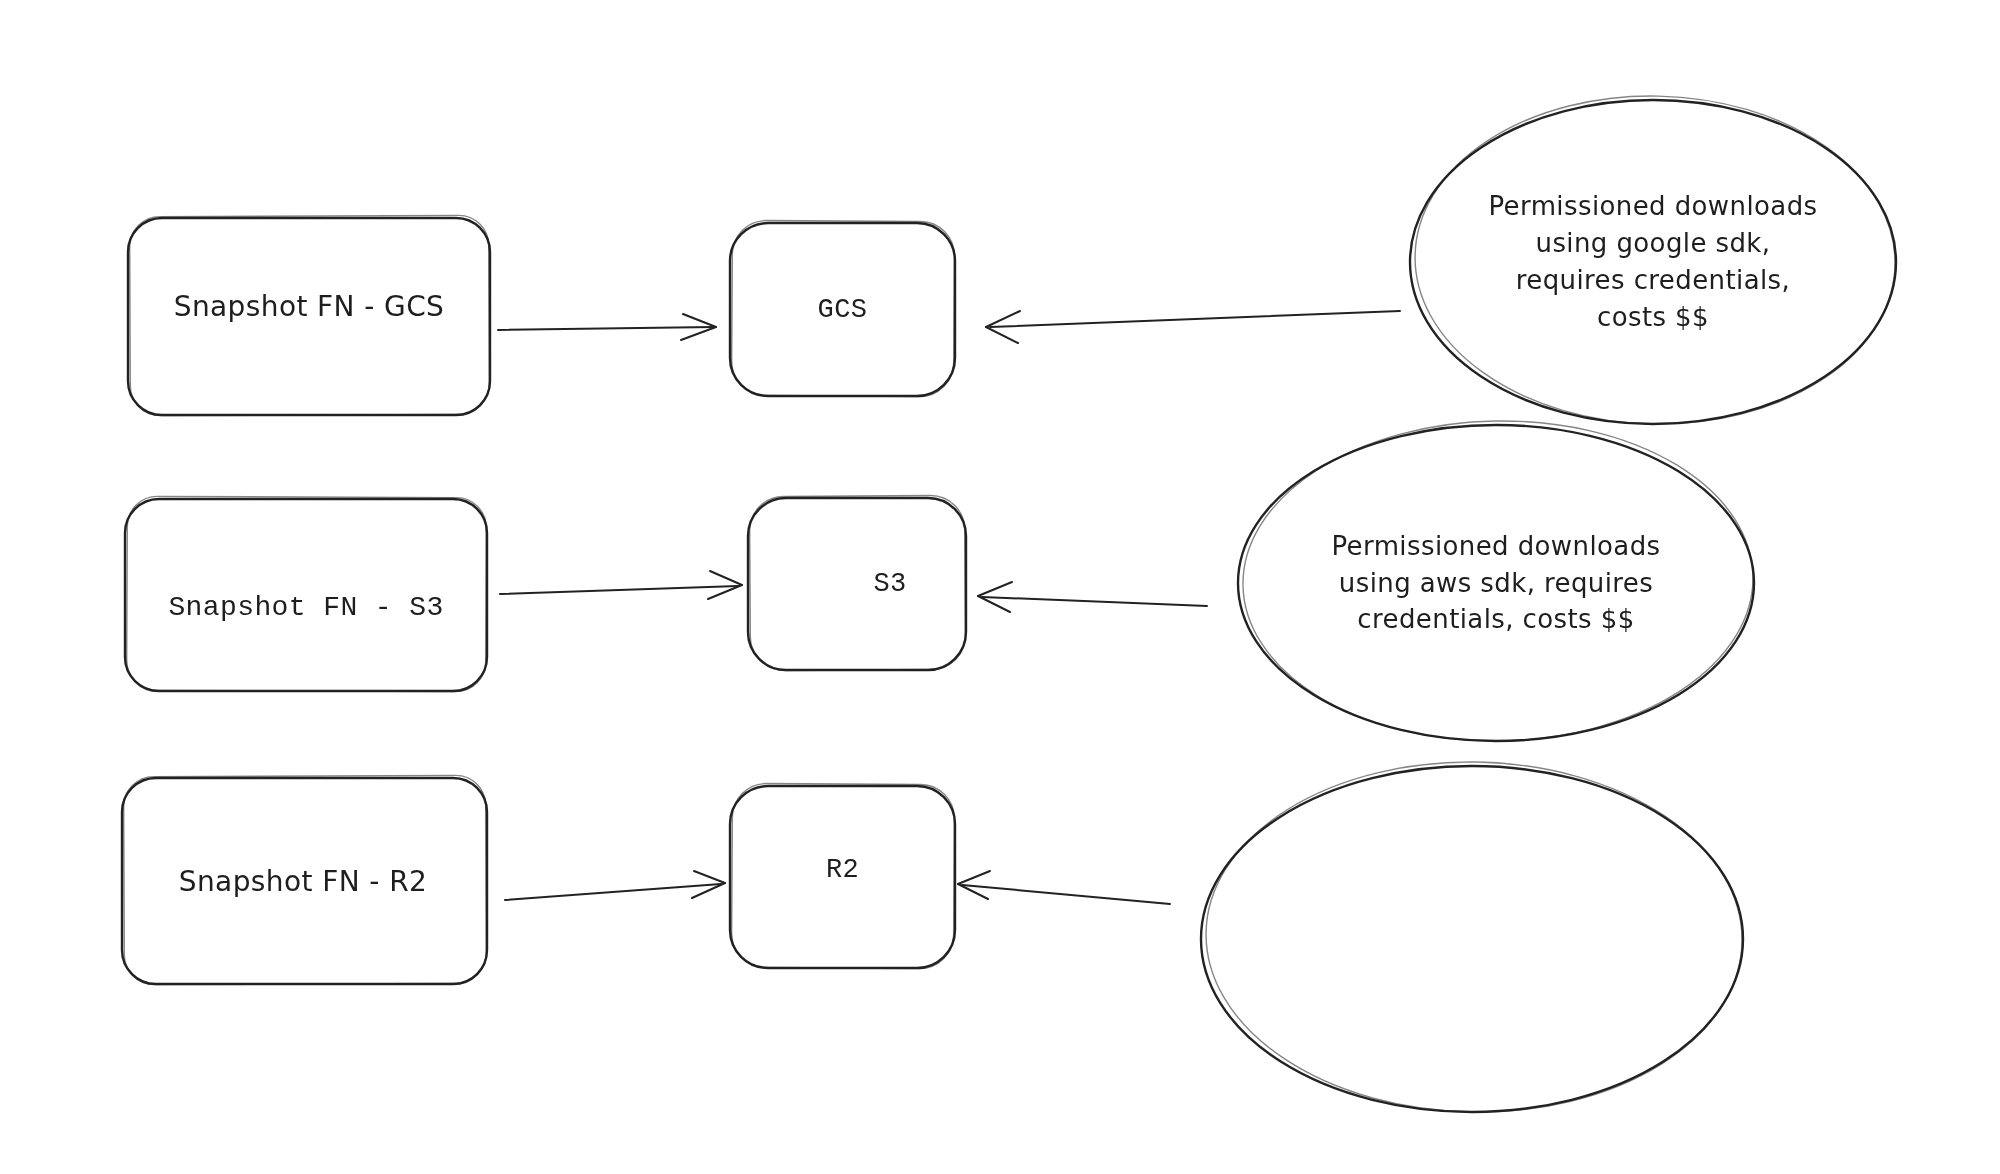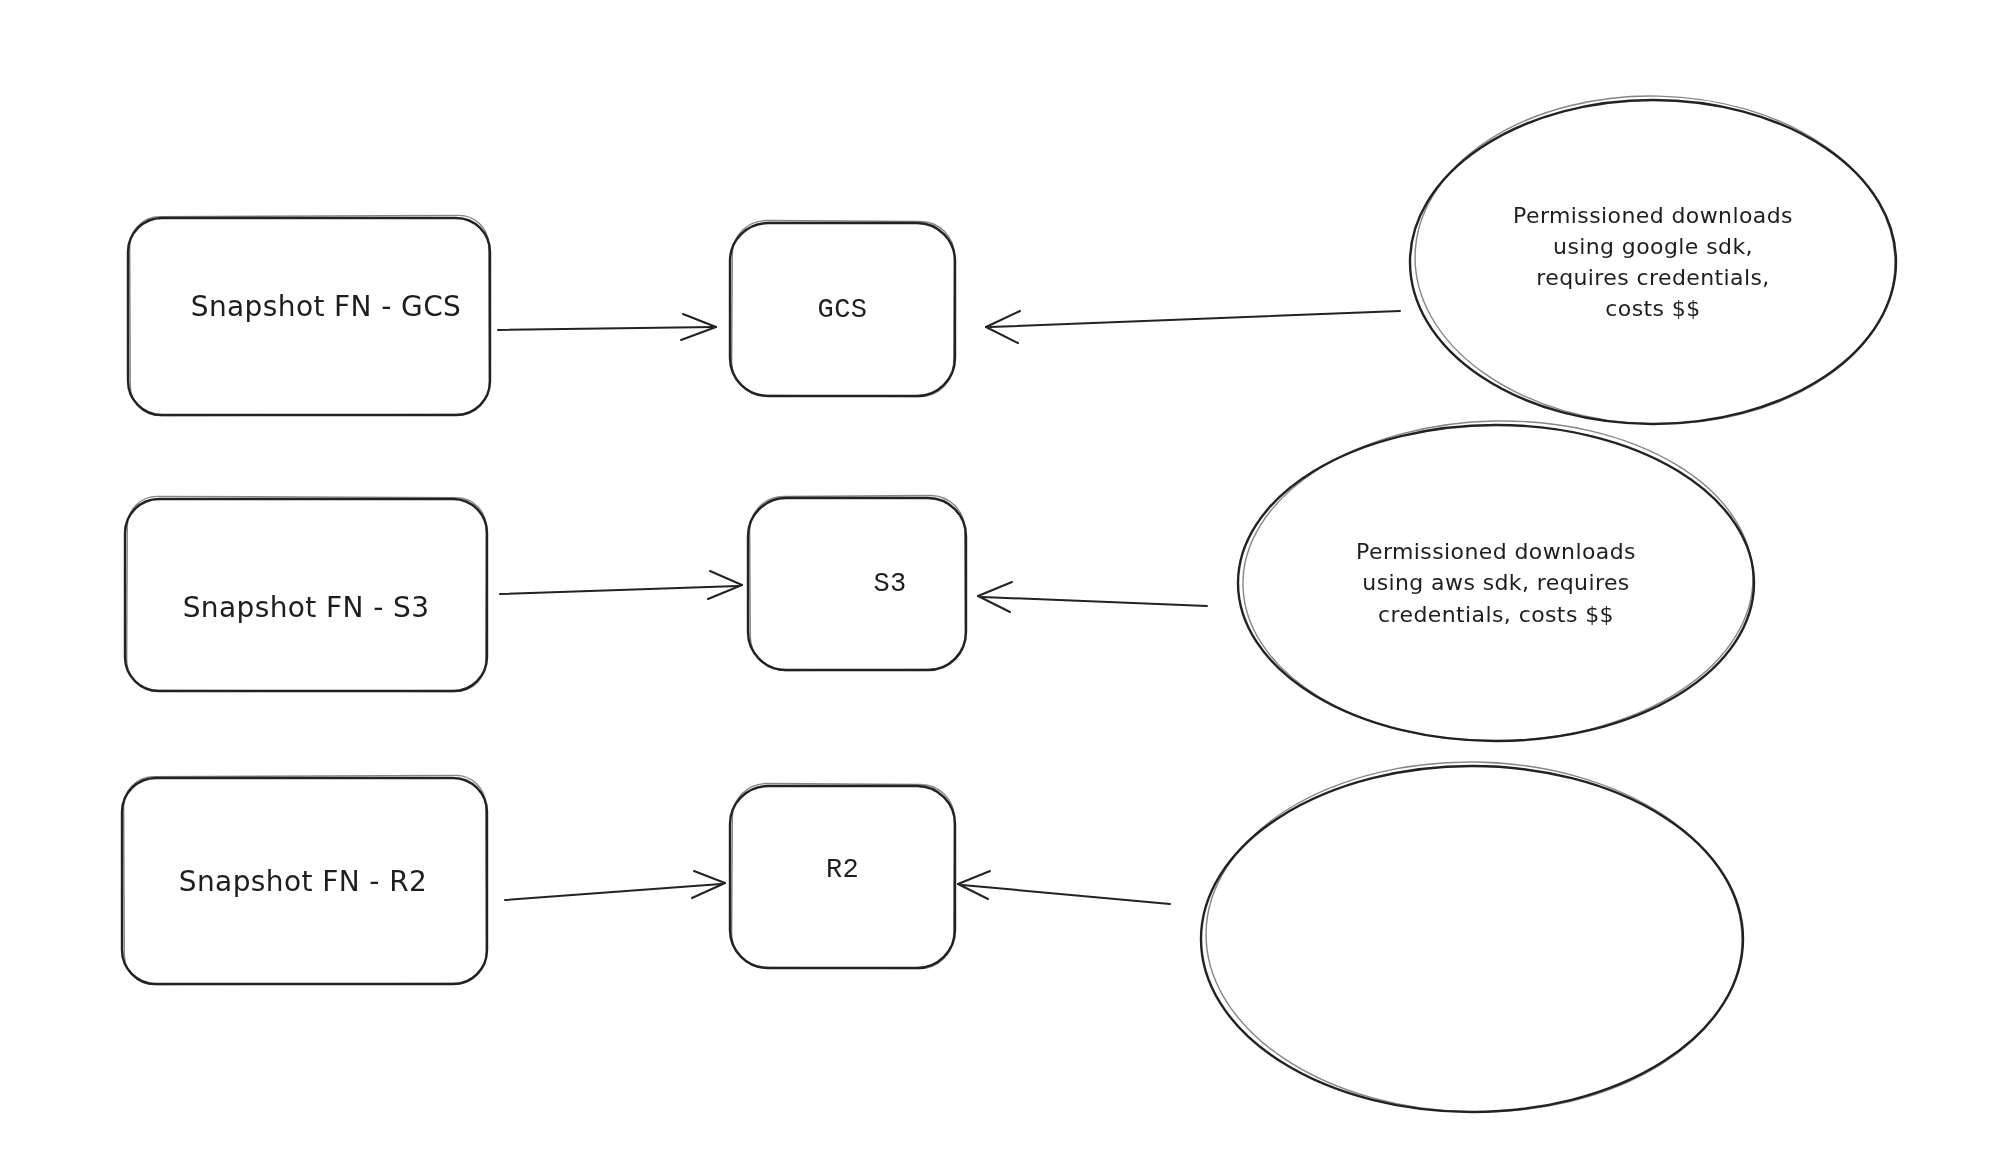--- a/index.html
+++ b/index.html
@@ -32,21 +32,21 @@
     pointer-events: none;
   }
   .box-label {
     font-size: 28px;
   }
   .small-box-label {
     font-size: 27px;
     font-family: Liberation Mono, monospace;
   }
   .note-label {
-    font-size: 22px;
+    font-size: 26px;
     line-height: 1.42;
   }
   .sketch {
     stroke: #222222;
     fill: none;
     stroke-linecap: round;
     stroke-linejoin: round;
   }
   .shape-main { stroke-width: 2.4; }
   .shape-echo { stroke-width: 1.4; stroke-opacity: 0.55; }
@@ -132,30 +132,30 @@
       <path class="sketch arrow-line" d="M725 883 L692 898"></path>
     </g>
     <g>
       <path class="sketch arrow-line" d="M1170 904 L962 885"></path>
       <path class="sketch arrow-line" d="M958 884 L990 871"></path>
       <path class="sketch arrow-line" d="M958 884 L988 899"></path>
     </g>
 
   </svg>
 
-  <div class="label box-label" style="left:128px; top:218px; width:362px; height:177px;margin-left:17px;">Snapshot FN - GCS</div>
+  <div class="label box-label" style="left:128px; top:218px; width:362px; height:177px;">Snapshot FN - GCS</div>
 
   <div class="label small-box-label" style="left:730px; top:223px; width:225px; height:173px;">GCS</div>
 
   <div class="label note-label" style="left:1425px; top:112px; width:456px; height:300px;">Permissioned downloads
 using google sdk,
 requires credentials,
 costs $$</div>
 
-  <div class="label box-label" style="left:125px; top:499px; width:362px; height:216px;">Snapshot FN - S3</div>
+  <div class="label box-label" style="left:125px; top:499px; width:362px; height:216px;font-family:Liberation Mono, monospace;">Snapshot FN - S3</div>
 
   <div class="label small-box-label" style="left:748px; top:498px; width:218px; height:172px;padding-left:33px;">S3</div>
 
   <div class="label note-label" style="left:1266px; top:433px; width:460px; height:300px;">Permissioned downloads
 using aws sdk, requires
 credentials, costs $$</div>
 
   <div class="label box-label" style="left:122px; top:778px; width:362px; height:206px;border-radius:31px;">Snapshot FN - R2</div>
 
   <div class="label small-box-label" style="left:730px; top:786px; width:225px; height:167px;">R2</div>

